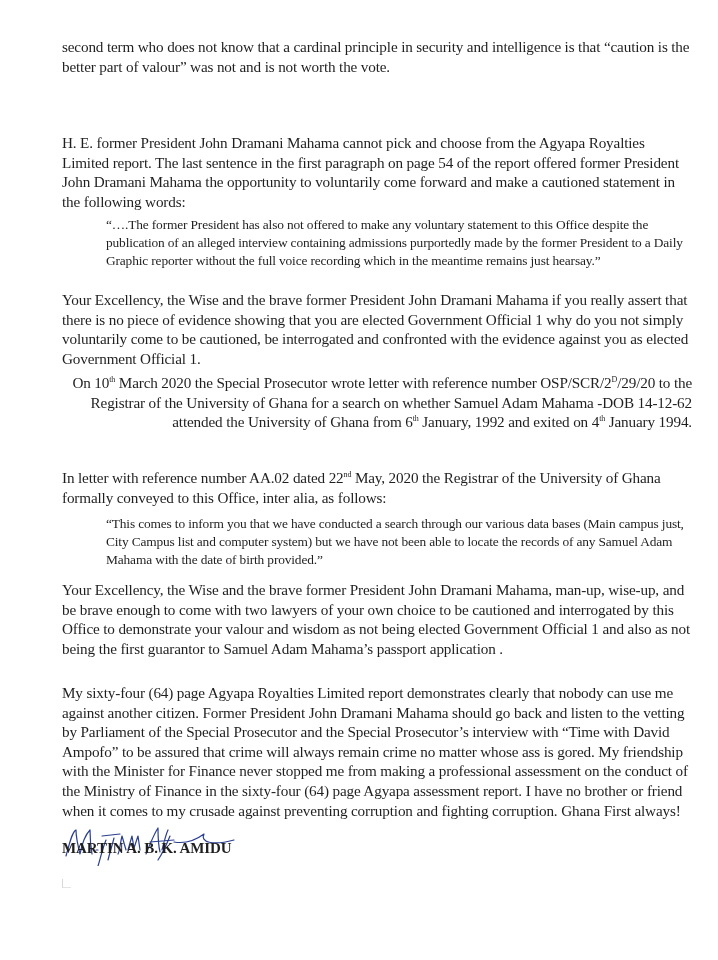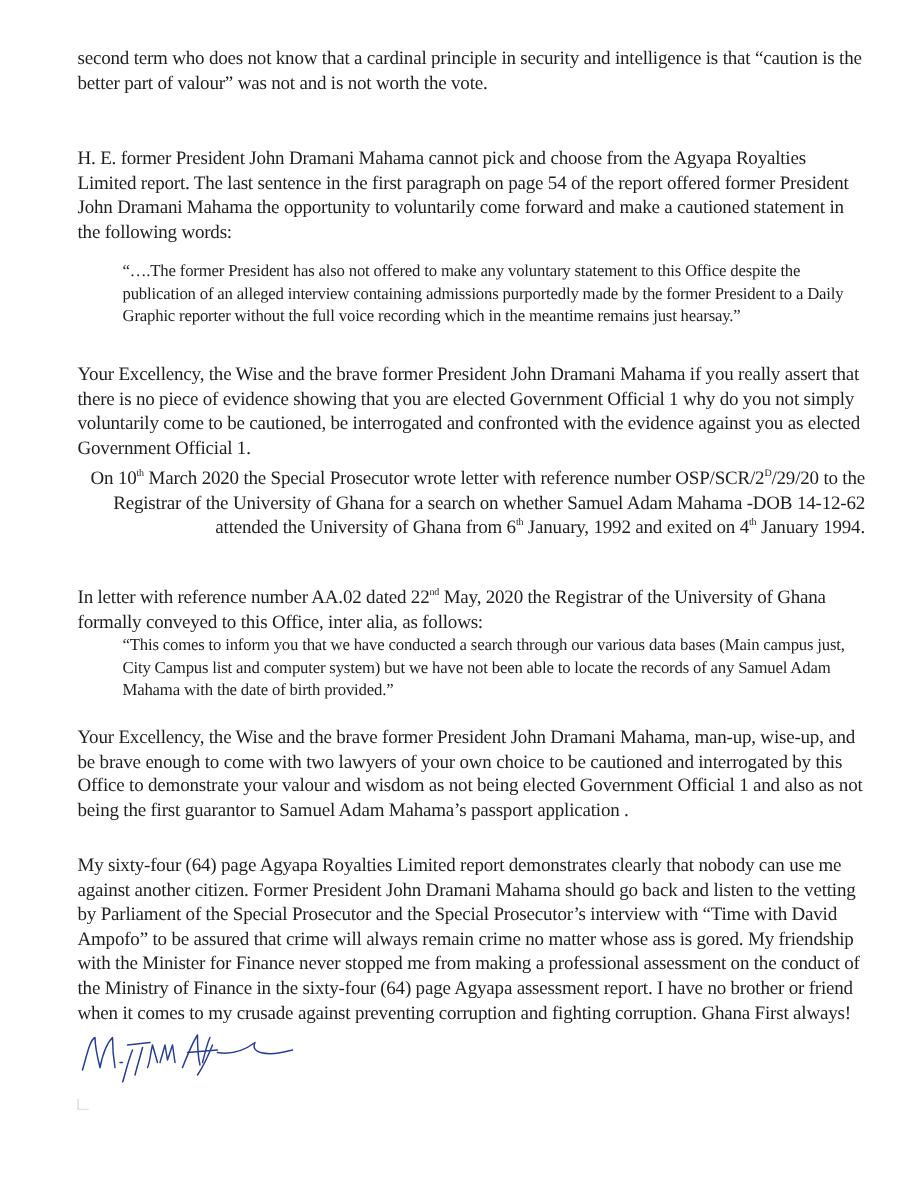--- a/index.html
+++ b/index.html
@@ -31,21 +31,21 @@
       letter-spacing: -0.15px;
       margin: 0;
     }
     .quote {
       position: absolute;
       left: 98px;
       width: 580px;
       font-size: 13.4px;
       line-height: 17.8px;
       letter-spacing: -0.15px;
-      margin: 0;
+      margin: 8px;
     }
     sup {
       font-size: 8px;
       line-height: 0;
       vertical-align: super;
     }
     .sig-block {
       position: absolute;
       left: 62px;
       top: 838px;
@@ -79,21 +79,21 @@
       border-bottom: 1px solid #e4e4e4;
     }
   </style>
 </head>
 <body>
 
 <div class="page">
 
   <p class="para" style="top:37px;">second term who does not know that a cardinal principle in security and intelligence is that “caution is the better part of valour” was not and is not worth the vote.</p>
 
-  <p class="para" style="top:117px;">H. E. former President John Dramani Mahama cannot pick and choose from the Agyapa Royalties Limited report. The last sentence in the first paragraph on page 54 of the report offered former President John Dramani Mahama the opportunity to voluntarily come forward and make a cautioned statement in the following words:</p>
+  <p class="para" style="top:133px;">H. E. former President John Dramani Mahama cannot pick and choose from the Agyapa Royalties Limited report. The last sentence in the first paragraph on page 54 of the report offered former President John Dramani Mahama the opportunity to voluntarily come forward and make a cautioned statement in the following words:</p>
 
   <p class="quote" style="top:208px;">“….The former President has also not offered to make any voluntary statement to this Office despite the publication of an alleged interview containing admissions purportedly made by the former President to a Daily Graphic reporter without the full voice recording which in the meantime remains just hearsay.”</p>
 
   <p class="para" style="top:290px;">Your Excellency, the Wise and the brave former President John Dramani Mahama if you really assert that there is no piece of evidence showing that you are elected Government Official 1 why do you not simply voluntarily come to be cautioned, be interrogated and confronted with the evidence against you as elected Government Official 1.</p>
 
   <p class="para" style="top:373px;text-align:right;">
     <span>On 10</span><sup>th</sup><span> March 2020 the Special Prosecutor wrote letter with reference number OSP/SCR/2</span><sup>D</sup><span>/29/20 to the Registrar of the University of Ghana for a search on whether Samuel Adam Mahama -DOB 14-12-62 attended the University of Ghana from 6</span><sup>th</sup><span> January, 1992 and exited on 4</span><sup>th</sup><span> January 1994.</span>
   </p>
 
   <p class="para" style="top:468px;">
@@ -115,16 +115,17 @@
         <path d="M40 16 L58 14"></path>
         <path d="M52 18 C50 26, 48 32, 46 40"></path>
         <path d="M60 16 C58 24, 58 30, 56 34 M60 16 L64 30"></path>
         <path d="M66 30 L70 16 L72 28 L76 16 L78 30"></path>
         <path d="M84 34 C88 24, 92 14, 96 8 C96 16, 96 24, 98 32"></path>
         <path d="M100 30 C102 22, 104 14, 106 10 M88 22 L112 20"></path>
         <path d="M96 40 C100 34, 104 26, 108 16"></path>
         <path d="M112 22 C124 24, 134 20, 142 14 C138 22, 150 26, 172 20"></path>
       </g>
     </svg>
+    <div class="sig-name">MARTIN A. B. K. AMIDU</div>
   </div>
 
   <div class="page-mark"></div>
 </div>
 
 </body></html>

